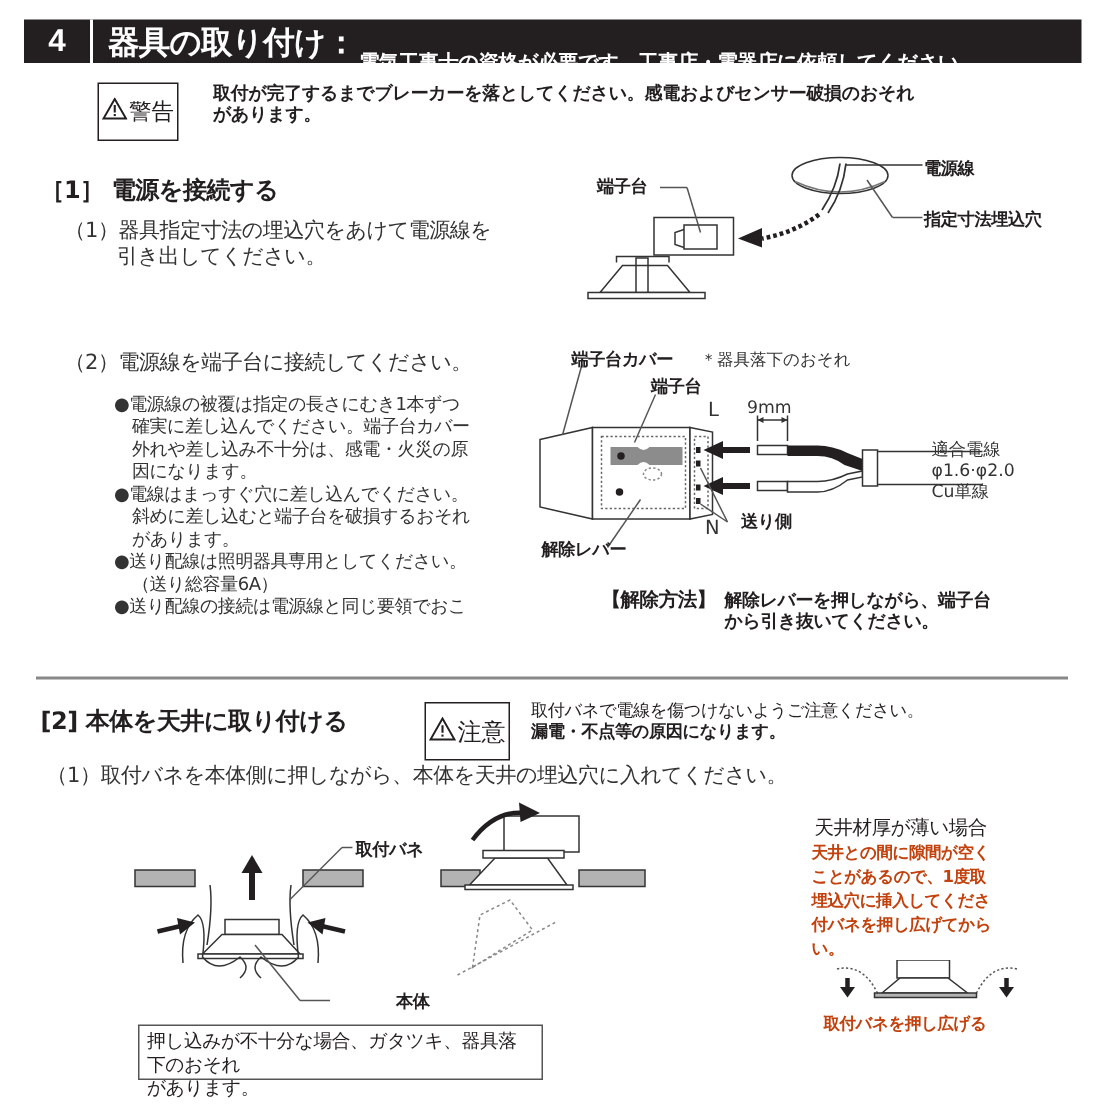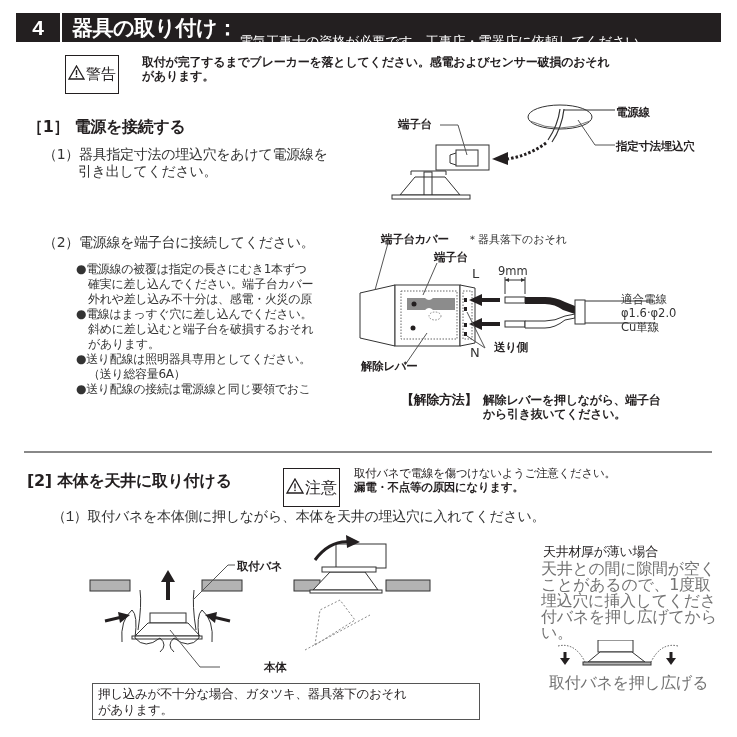--- a/index.html
+++ b/index.html
@@ -4,43 +4,43 @@
 <style>
   * { box-sizing: border-box; margin: 0; padding: 0; }
   html, body { width: 737px; height: 737px; background: #ffffff; overflow: hidden; }
   body { font-family: "DejaVu Sans", "Liberation Sans", sans-serif; color: #231f20; position: relative; }
   .abs { position: absolute; }
 
   
   .hdr { left: 16px; top: 13px; width: 705px; height: 29px; background: #231f20; color: #fff; display: flex; align-items: center; }
   .hdr-num { width: 46px; text-align: center; font-size: 21px; font-weight: bold; font-family: "Liberation Sans", sans-serif; border-right: 2px solid #fff; height: 29px; line-height: 29px; }
   .hdr-title { font-size: 21px; font-weight: bold; padding-left: 10px; letter-spacing: -0.5px; white-space: nowrap; }
-  .hdr-sub { font-size: 13.5px; font-weight: normal; padding-left: 2px; white-space: nowrap; letter-spacing: -0.3px; margin-top: 29px; }
+  .hdr-sub { font-size: 13.5px; font-weight: bold; padding-left: 2px; white-space: nowrap; letter-spacing: -0.3px; margin-top: 29px; }
 
   .badge { border: 1.5px solid #231f20; display: inline-flex; align-items: center; padding: 0 2px; font-size: 15px; line-height: 19px; height: 39px; background: #fff; }
   .badge .tri { display: inline-block; margin-right: 1px; }
 
   .warn-text { font-size: 12px; font-weight: bold; line-height: 13.5px; letter-spacing: -0.2px; }
 
   .sec-title { font-size: 16px; font-weight: bold; letter-spacing: -0.3px; white-space: nowrap; }
   .step { font-size: 14px; line-height: 17px; letter-spacing: -0.3px; color: #333; white-space: nowrap; }
   .bullets { font-size: 12px; line-height: 15px; letter-spacing: -0.3px; color: #333; }
   .bullets .b { padding-left: 12px; text-indent: -12px; }
   .bullets .bsub { padding-left: 12px; }
 
   .lbl { font-size: 11.5px; font-weight: bold; white-space: nowrap; letter-spacing: -0.3px; }
   .lbl-n { font-size: 11.5px; white-space: nowrap; color: #333; }
 
   .divider { left: 24px; top: 451px; width: 688px; height: 2px; background: #888; }
 
   .release { font-size: 12px; font-weight: bold; line-height: 14px; letter-spacing: -0.3px; }
 
-  .note-box { left: 92px; top: 683px; width: 388px; height: 37px; border: 1px solid #555; padding: 2px 5px; font-size: 12.5px; line-height: 15.5px; letter-spacing: -0.3px; }
-
-  .thin { font-size: 16px; line-height: 16px; color: #737373; letter-spacing: -0.3px; }
+  .note-box { left: 92px; top: 683px; width: 270px; height: 37px; border: 1px solid #555; padding: 2px 5px; font-size: 12.5px; line-height: 15.5px; letter-spacing: -0.3px; }
+
+  .thin { font-size: 11px; line-height: 16px; color: #c2410c; letter-spacing: -0.3px; font-weight: bold; }
 </style>
 </head>
 <body>
 
 <div class="abs hdr">
   <div class="hdr-num">4</div>
   <div class="hdr-title">器具の取り付け：</div>
   <div class="hdr-sub">電気工事士の資格が必要です。工事店・電器店に依頼してください。</div>
 </div>
 
@@ -96,20 +96,21 @@
 <div class="abs lbl" style="left:398px; top:117px;">端子台</div>
 <div class="abs lbl" style="left:616px; top:105px;">電源線</div>
 <div class="abs lbl" style="left:616px; top:139px;">指定寸法埋込穴</div>
 
 <div class="abs step" style="left:43px; top:234px;">（2）電源線を端子台に接続してください。</div>
 <div class="abs bullets" style="left:76px; top:262px; width:285px;">
   <div class="b">
     <div>●電源線の被覆は指定の長さにむき1本ずつ</div>
     <div class="bsub">確実に差し込んでください。端子台カバー</div>
     <div class="bsub">外れや差し込み不十分は、感電・火災の原</div>
+    <div class="bsub">因になります。</div>
   </div>
   <div class="b">
     <div>●電線はまっすぐ穴に差し込んでください。</div>
     <div class="bsub">斜めに差し込むと端子台を破損するおそれ</div>
     <div class="bsub">があります。</div>
   </div>
   <div class="b">
     <div>●送り配線は照明器具専用としてください。</div>
     <div class="bsub">（送り総容量6A）</div>
   </div>
@@ -194,21 +195,21 @@
           <rect x="8.3" y="11.7" width="1.4" height="1.4" fill="#231f20"></rect>
         </svg>
     </span>
     <span>注意</span>
   </div>
 </div>
 <div class="abs" style="left:354px; top:466px; font-size:11.5px; line-height:14px; letter-spacing:-0.3px;">
   <div>取付バネで電線を傷つけないようご注意ください。</div>
   <div style="font-weight:bold;">漏電・不点等の原因になります。</div>
 </div>
-<div class="abs step" style="left:52px; top:509px;font-family:Liberation Mono, monospace;">（1）取付バネを本体側に押しながら、本体を天井の埋込穴に入れてください。</div>
+<div class="abs step" style="left:31px; top:509px;">（1）取付バネを本体側に押しながら、本体を天井の埋込穴に入れてください。</div>
 
 <svg class="abs" style="left:60px; top:530px;" width="480" height="150">
 
   <rect x="30" y="50" width="40" height="11" fill="#b3b3b3" stroke="#333"></rect>
   <rect x="142" y="50" width="40" height="11" fill="#b3b3b3" stroke="#333"></rect>
 
   <path d="M108 70 L108 50" stroke="#231f20" stroke-width="4"></path>
   <path d="M101 52 L108 40 L115 52 Z" fill="#231f20"></path>
 
   <rect x="90" y="83" width="36" height="10" fill="#fff" stroke="#333"></rect>

